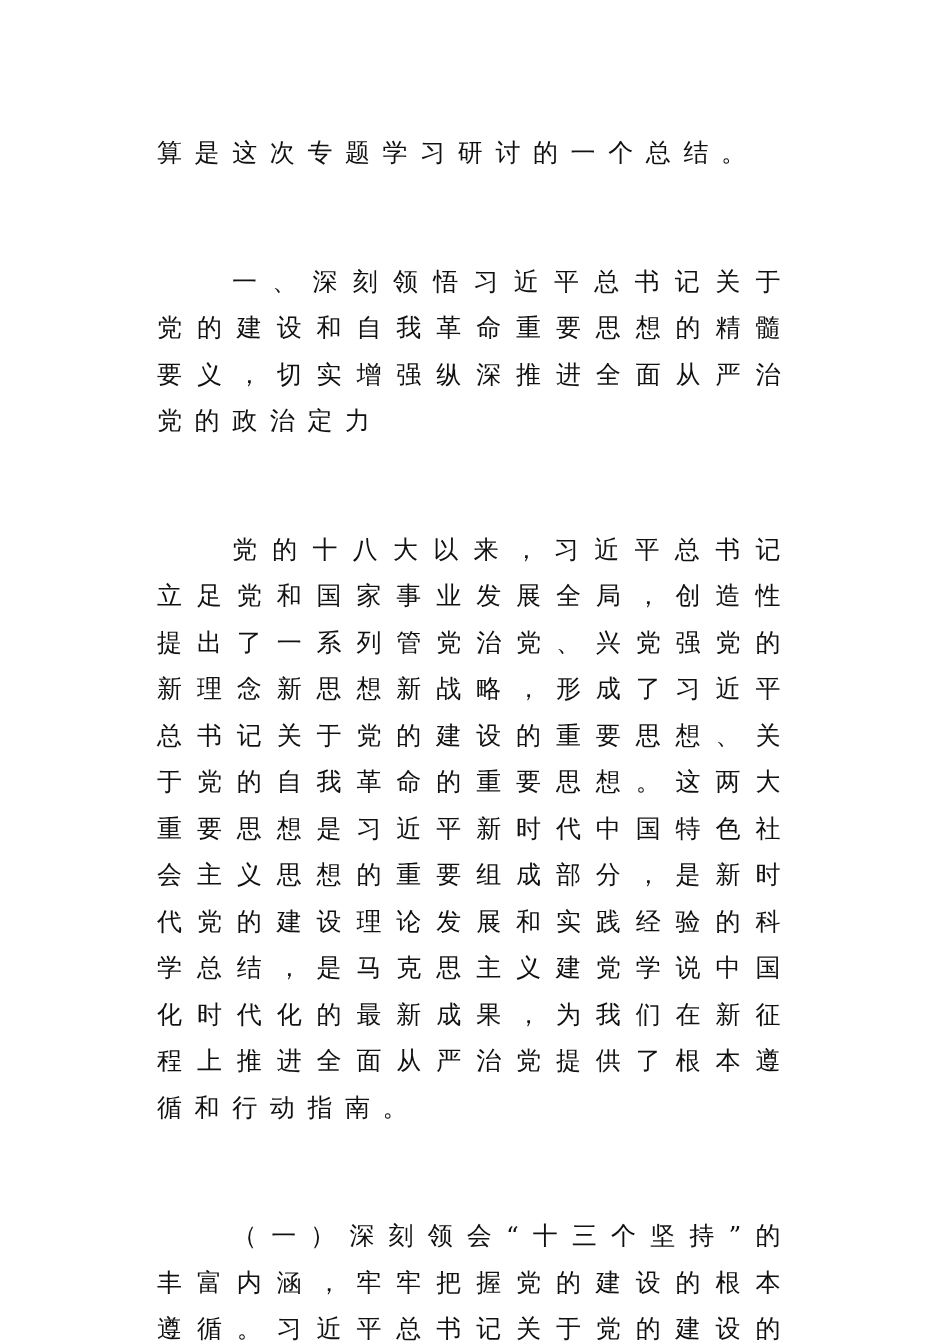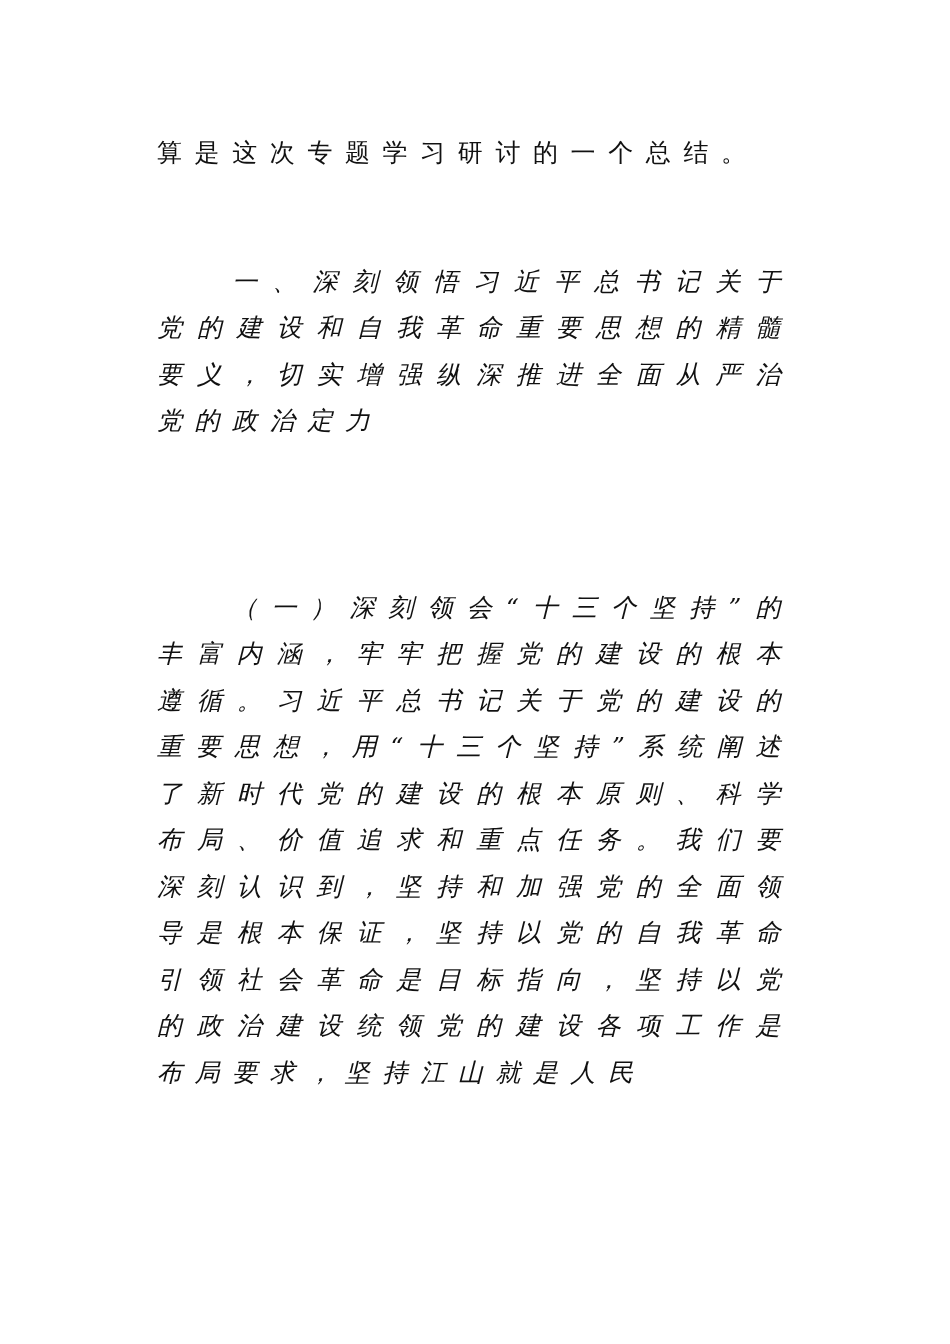--- a/index.html
+++ b/index.html
@@ -9,26 +9,27 @@
       left: 145px;
       top: 118px;
       width: 660px;
       font-family: "DejaVu Serif", "Liberation Serif", serif;
       font-size: 25px;
       color: #111111;
       letter-spacing: 12.6px;
       line-height: 46.5px;
     }
     .para { margin: 12px; text-align: justify; text-align-last: left; }
-    .indent { text-indent: 75px; font-style: italic; }
+    .indent { text-indent: 75px; }
     .gap { height: 58px; }
   </style>
 </head>
 <body>
 
 <div class="page">
   <p class="para">算是这次专题学习研讨的一个总结。</p>
   <div class="gap"></div>
   <p class="para indent">一、深刻领悟习近平总书记关于党的建设和自我革命重要思想的精髓要义，切实增强纵深推进全面从严治党的政治定力</p>
   <div class="gap"></div>
+  <p class="para indent">党的十八大以来，习近平总书记立足党和国家事业发展全局，创造性提出了一系列管党治党、兴党强党的新理念新思想新战略，形成了习近平总书记关于党的建设的重要思想、关于党的自我革命的重要思想。这两大重要思想是习近平新时代中国特色社会主义思想的重要组成部分，是新时代党的建设理论发展和实践经验的科学总结，是马克思主义建党学说中国化时代化的最新成果，为我们在新征程上推进全面从严治党提供了根本遵循和行动指南。</p>
   <div class="gap"></div>
   <p class="para indent">（一）深刻领会“十三个坚持”的丰富内涵，牢牢把握党的建设的根本遵循。习近平总书记关于党的建设的重要思想，用“十三个坚持”系统阐述了新时代党的建设的根本原则、科学布局、价值追求和重点任务。我们要深刻认识到，坚持和加强党的全面领导是根本保证，坚持以党的自我革命引领社会革命是目标指向，坚持以党的政治建设统领党的建设各项工作是布局要求，坚持江山就是人民</p>
 </div>
 
 </body></html>

